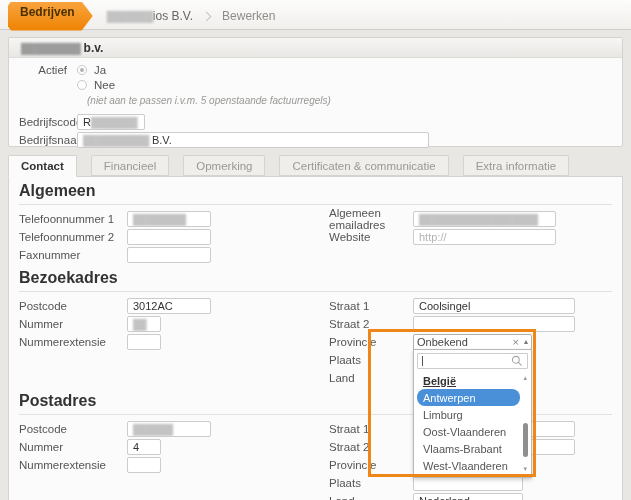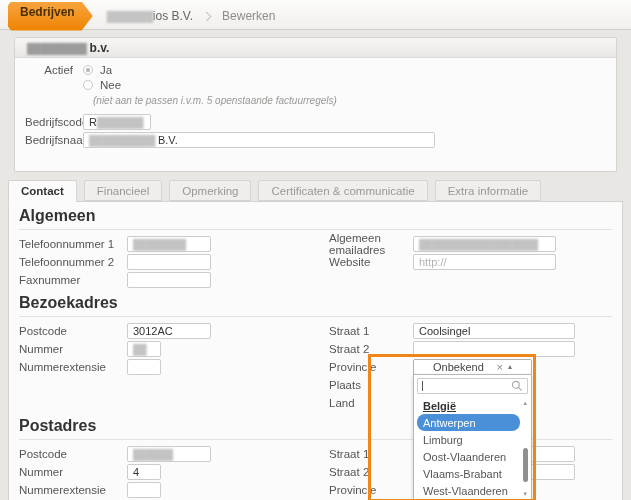--- a/index.html
+++ b/index.html
@@ -26,64 +26,64 @@
     cursor:pointer;
   }
   .crumb2 { margin-left:14px; font-size:12px; color:#666; cursor:pointer; }
   .crumb3 { font-size:12px; color:#8e8c89; }
   .sep { width:7px; height:7px; border-top:1px solid #c5c3c0; border-right:1px solid #c5c3c0;
          transform:rotate(45deg); margin:0 12px 0 10px; }
   
   .masked { color:#c3c3c3; filter:blur(1.2px); font-size:10px; letter-spacing:-0.5px; }
   .masked.dark { color:#9c9c9c; }
   
-  .panel { margin:7px 14px 0; background:#fbfbfb; border:1px solid #d5d2cf; border-radius:2px; }
+  .panel { margin:7px 8px 0; background:#fbfbfb; border:1px solid #d5d2cf; border-radius:2px; }
   .panel-header {
     height:20px; background:linear-gradient(#f7f6f5,#e9e7e4);
     border-bottom:1px solid #dddbd8; font-weight:bold; font-size:12px; color:#333;
     padding:3px 12px; line-height:15px;
   }
-  .panel-body { padding:4px 10px 6px; height:113px; }
+  .panel-body { padding:4px 10px 6px; height:88px; }
   .c-row { display:flex; font-size:11.5px; margin-bottom:2px; }
   .c-lbl { width:58px; text-align:right; padding:2px 10px 0 0; flex:none; color:#555; }
   .radio-line { display:flex; align-items:center; height:15px; cursor:pointer; }
   .radio { width:10px; height:10px; border:1px solid #c9c9c9; border-radius:50%;
            background:#fdfdfd; margin-right:7px; flex:none; }
   .radio.sel::after { content:''; display:block; width:4px; height:4px; margin:2px; border-radius:50%; background:#b3b3b3; }
   .note { font-size:10px; font-style:italic; color:#9a9895; margin:3px 0 8px 68px; }
   
   .txt { height:16px; border:1px solid #ccc; border-radius:2px; background:#fff;
          font-size:11px; color:#333; padding:0 5px; font-family:inherit; line-height:14px; }
   input.txt { outline:none; }
   input.txt::placeholder { color:#b5b3b0; }
   div.txt { line-height:14px; overflow:hidden; white-space:nowrap; }
   .w-code { width:68px; } .w-naam { width:352px; }
   .w-tel { width:84px; } .w-email { width:143px; }
   .w-straat { width:162px; } .w-small { width:34px; }
   .w-land { width:110px; }
   
   .tabs { display:flex; margin:8px 8px 0; position:relative; z-index:2; font-size:11.5px; }
   .tab { background:#f0eeeb; border:1px solid #d5d2cf; border-radius:2px 2px 0 0;
-         color:#9a9895; padding:4px 12px 3px; margin-right:7px; height:21px; cursor:pointer; }
+         color:#9a9895; padding:4px 12px 3px; margin-right:14px; height:21px; cursor:pointer; }
   .tab.active { background:#fbfbfb; color:#333; font-weight:bold; border-bottom:1px solid #fbfbfb; margin-bottom:-1px; height:22px; }
   .tab-panel { margin:0 8px; background:#fbfbfb; border:1px solid #d5d2cf; padding:5px 10px 6px; position:relative; }
   .section-title { font-size:16px; font-weight:bold; color:#333;
                    border-bottom:1px solid #e3e1dd; padding-bottom:4px; margin-bottom:6px; }
   .mt { margin-top:4px; }
   .cols { display:flex; }
   .col-l { width:310px; flex:none; }
   .col-r { flex:1; }
   .frow { display:flex; align-items:center; margin-bottom:2px; height:16px; }
   .lbl { font-size:11.5px; color:#555; padding-right:12px; flex:none; }
   .col-l .lbl { width:108px; }
   .col-r .lbl { width:84px; }
   
   .s2 { position:relative; width:119px; }
   .s2-control { height:16px; border:1px solid #b2b0ad; border-radius:2px; background:#fff;
-                display:flex; align-items:center; font-size:11px; color:#444; padding:0 19px; cursor:pointer; }
+                display:flex; align-items:center; font-size:11px; color:#444; padding:0 3px; cursor:pointer; }
   .s2-control .val { flex:1; }
   .s2-x { color:#888; font-size:11px; line-height:10px; margin-right:5px; cursor:pointer; }
   .s2-caret { color:#777; font-size:8px; line-height:8px; }
   .s2-drop { position:absolute; top:15px; left:0; width:119px; background:#fff;
              border:1px solid #b9b7b4; box-shadow:0 2px 4px rgba(0,0,0,.18); z-index:20; padding:3px; }
   .s2-search { height:16px; border:1px solid #ccc; border-radius:1px; display:flex; align-items:center;
                padding:0 4px; margin-bottom:3px; background:#fff; }
   .caret-line { width:1px; height:10px; background:#555; animation:blink 1s steps(1) infinite; }
   @keyframes blink { 50% { opacity:0; } }
   .s2-search svg { margin-left:auto; }

